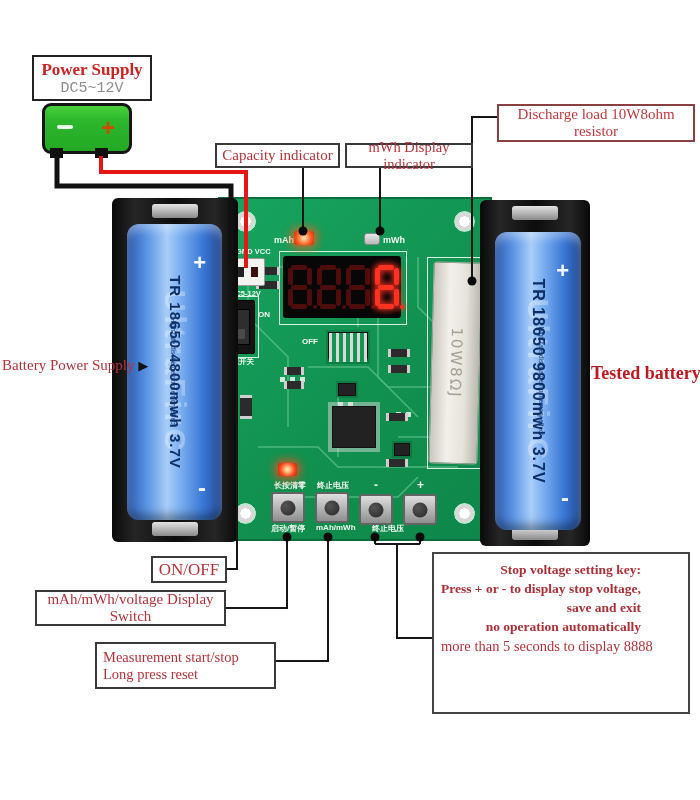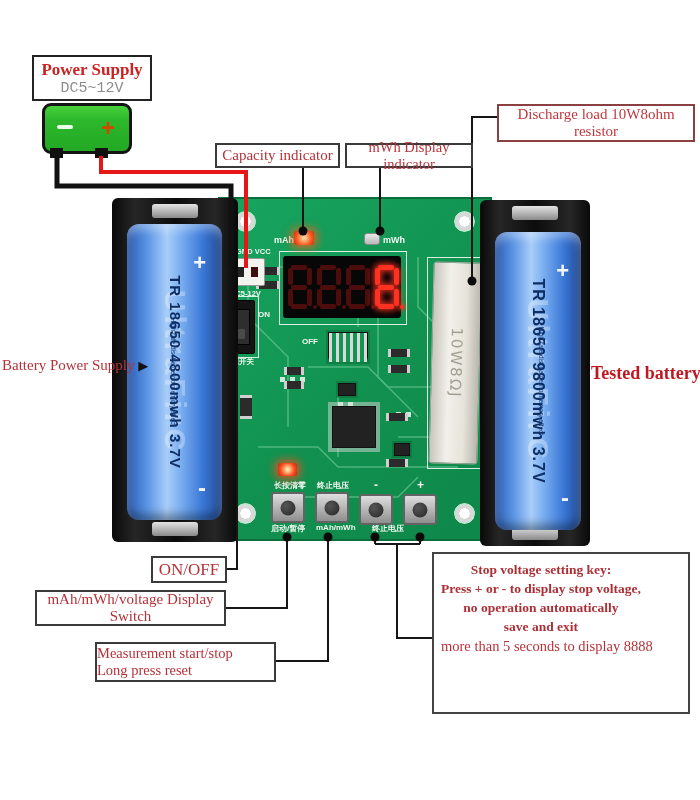--- a/index.html
+++ b/index.html
@@ -271,30 +271,30 @@
 
   <div class="redtext" style="left:2px;top:357px;font-size:15px;">
     <span>Battery Power Supply</span>
     <span style="color:#111;font-size:13px;font-family:'DejaVu Sans',sans-serif;">▶</span>
   </div>
   <div class="redtext" style="left:591px;top:363px;font-size:18px;font-weight:bold;color:#c01820;">Tested battery</div>
 
   <div class="box" style="left:151px;top:556px;width:76px;height:27px;font-size:17px;">ON/OFF</div>
   <div class="box" style="left:35px;top:590px;width:191px;height:36px;font-size:15px;">mAh/mWh/voltage Display Switch</div>
 
-  <div class="box" style="left:95px;top:642px;width:181px;height:40px;flex-direction:column;align-items:flex-start;justify-content:center;padding:2px 0;font-size:14.5px;">
+  <div class="box" style="left:95px;top:642px;width:181px;height:47px;flex-direction:column;align-items:flex-start;justify-content:center;padding:2px 6px;font-size:14.5px;">
     <div>Measurement start/stop</div>
     <div>Long press reset</div>
   </div>
 
   <div class="box" style="left:432px;top:552px;width:258px;height:162px;flex-direction:column;align-items:flex-start;justify-content:flex-start;padding:6px 7px;border-color:#444;">
-    <div style="font-weight:bold;font-size:13.5px;line-height:19px;color:#ad2f36;text-align:center;">
+    <div style="font-weight:bold;font-size:13.5px;line-height:19px;color:#ad2f36;text-align:right;">
       <div>Stop voltage setting key:</div>
       <div>Press + or - to display stop voltage,</div>
+      <div>save and exit</div>
       <div>no operation automatically</div>
-      <div>save and exit</div>
     </div>
     <div style="font-size:14.5px;line-height:20px;color:#b5323a;text-align:left;">
       <div>more than 5 seconds to display 8888</div>
     </div>
   </div>
 
 </div>
 
 </body></html>

